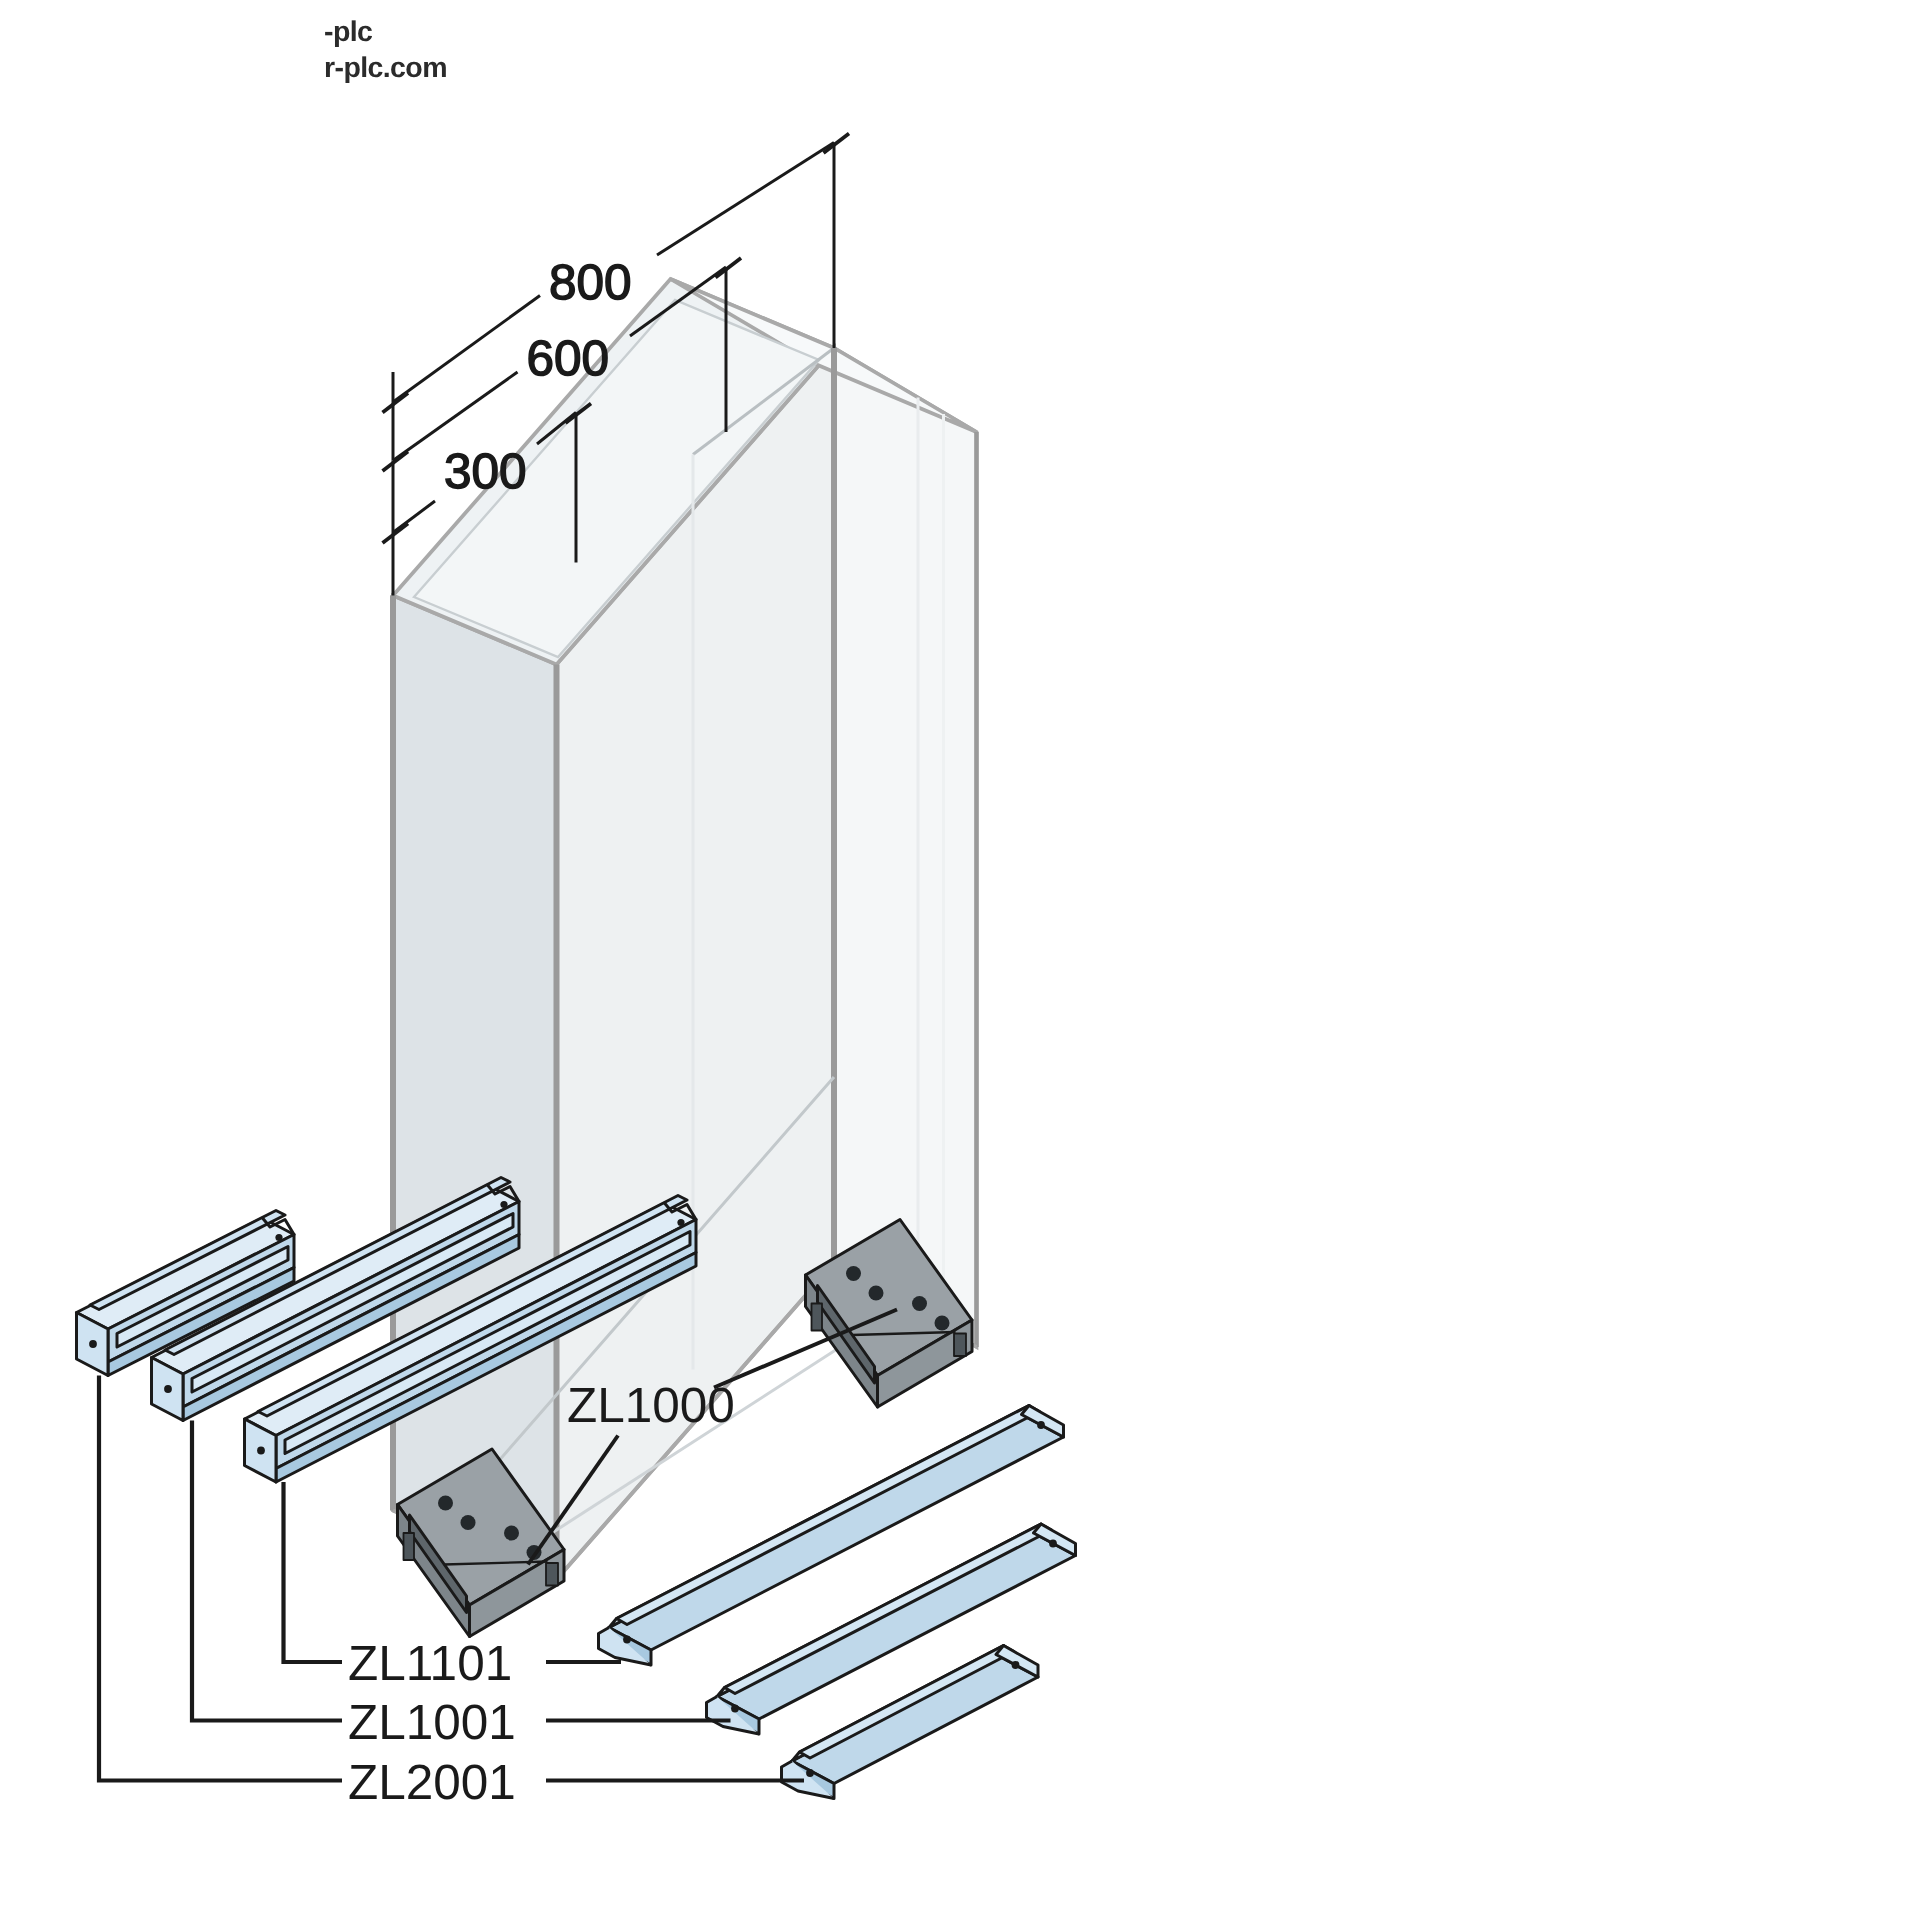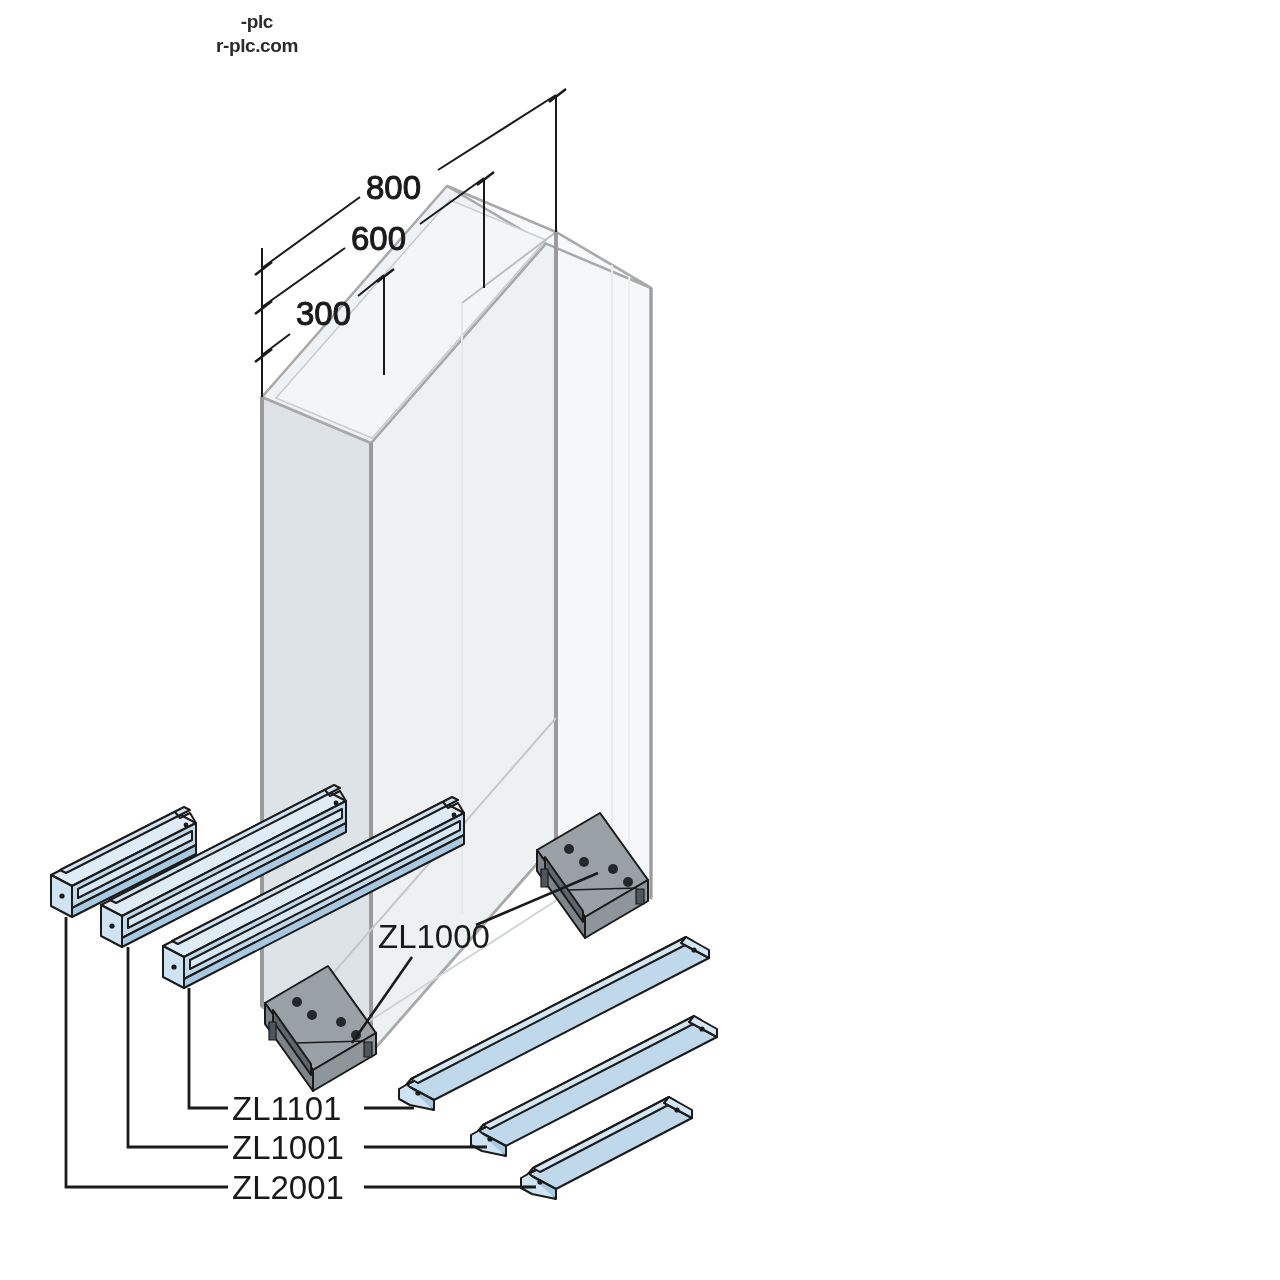--- a/index.html
+++ b/index.html
@@ -1,17 +1,17 @@
 <!DOCTYPE html>
 <html><head>
 <meta charset="utf-8">
 <style>
   html,body{margin:0;padding:0;background:#ffffff;}
   body{width:1280px;height:1280px;overflow:hidden;font-family:"Liberation Sans",sans-serif;}
-  #stage{position:relative;width:1280px;height:1280px;background:#fff;text-align:center;}
+  #stage{position:relative;width:1280px;height:1280px;background:#fff;}
   svg#dwg{position:absolute;left:0;top:0;width:1280px;height:1280px;display:block;}
   .wm{position:absolute;left:216px;top:10px;font-family:"Liberation Sans",sans-serif;font-size:19px;line-height:24px;color:#2b2b2b;font-weight:600;letter-spacing:-0.4px;white-space:pre;}
   text{font-family:"Liberation Sans",sans-serif;fill:#1a1a1a;}
   .dimtxt{font-size:33px;}
   .partxt{font-size:33px;}
 </style>
 </head>
 <body>
 
 <div id="stage">

